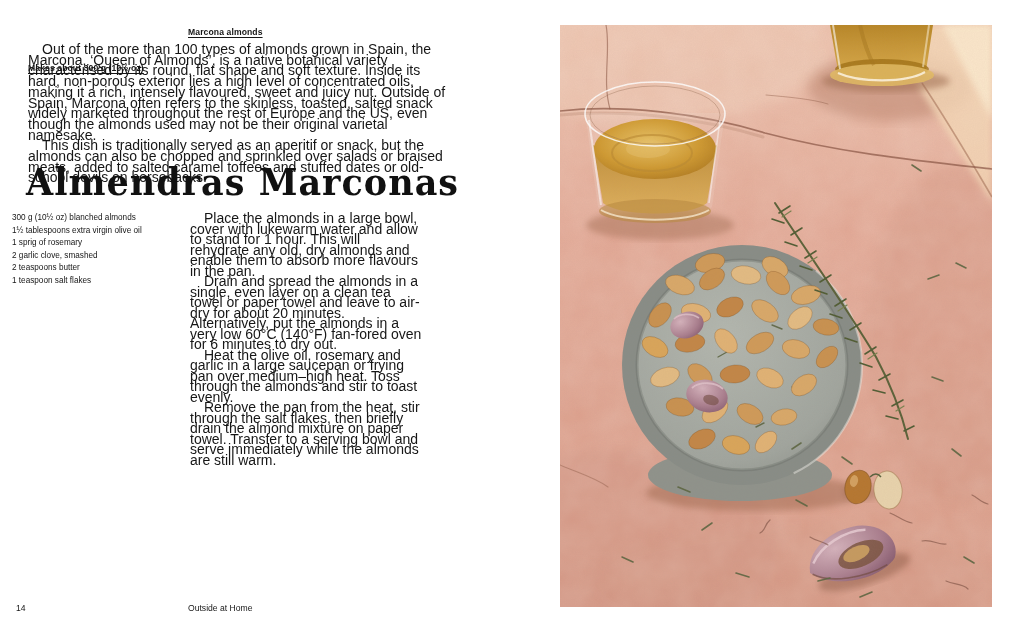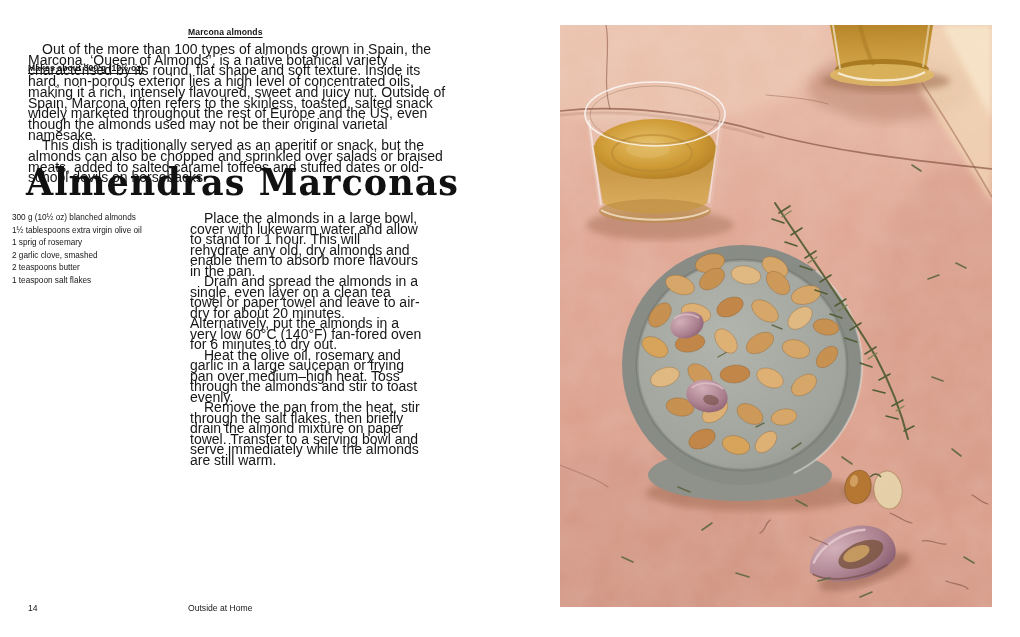--- a/index.html
+++ b/index.html
@@ -21,21 +21,21 @@
     position:absolute;left:26px;top:161px;margin:0;
     font-family:"DejaVu Serif",serif;font-weight:bold;font-size:35px;
     letter-spacing:1px;white-space:nowrap;transform:scaleY(1.04);transform-origin:left top;
     color:#111;
   }
   .ingredients{position:absolute;left:12px;top:213px;width:152px;font-size:8.2px;line-height:10px;}
   .ingredients div{margin:0 0 2.6px 0;padding-left:10px;text-indent:-10px;}
   .method{position:absolute;left:190px;top:213px;width:233px;font-size:14px;line-height:10.5px;}
   .method p{margin:0;text-indent:14px;}
   .foot{position:absolute;top:603px;font-size:8.6px;white-space:nowrap;}
-  #pagenum{left:28px;}
+  #pagenum{left:16px;}
   #booktitle{left:188px;}
   
   .photo{position:absolute;left:560px;top:25px;width:432px;height:582px;display:block;}
 </style>
 </head>
 <body>
 
 <div class="spread">
 
   <span id="yield" class="hdr">Makes about 300 g (10½ oz)</span>

